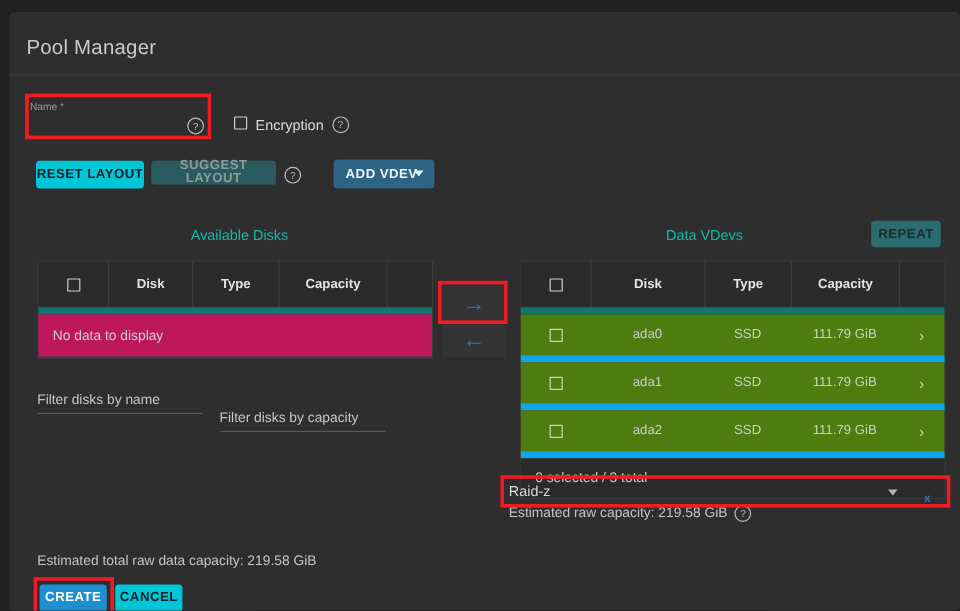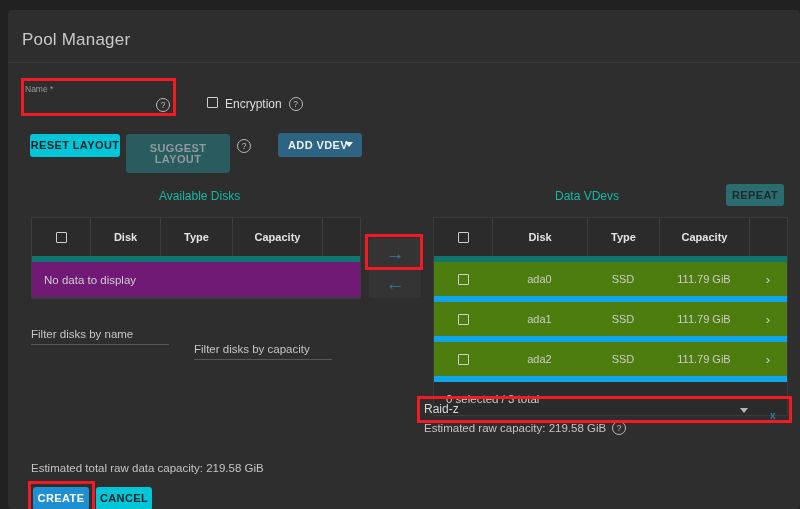--- a/index.html
+++ b/index.html
@@ -104,21 +104,21 @@
     width: 155px;
     height: 38px;
     border: 3px solid #f01b24;
     box-sizing: border-box;
     pointer-events: none;
   }
 
   
   .encryption {
     position: absolute;
-    left: 199px;
+    left: 187px;
     top: 87px;
     display: flex;
     gap: 7px;
   }
   .cbox {
     width: 11px;
     height: 11px;
     border: 1.5px solid #cfcfcf;
     border-radius: 1px;
     box-sizing: border-box;
@@ -145,21 +145,21 @@
   .btn-reset {
     position: absolute;
     left: 22px; top: 124px;
     width: 90px; height: 23px;
     background: #00c6d7;
     color: #132026;
   }
   .btn-suggest {
     position: absolute;
     left: 118px; top: 124px;
-    width: 104px; height: 39px;
+    width: 104px; height: 20px;
     background: #2a5b5f;
     color: #8f9b9c;
   }
   .suggest-help {
     position: absolute;
     left: 229px; top: 129px;
   }
   .btn-addvdev {
     position: absolute;
     left: 270px; top: 123px;
@@ -255,21 +255,21 @@
   }
 
   .empty-row {
     height: 35px;
     display: flex;
     align-items: center;
     padding-left: 12px;
     font-size: 11.5px;
     color: #cdcdcd;
     border-bottom: 1px solid #3d3d3d;
-    background: #701a75;
+    background: #be185d;
   }
   .count-row {
     height: 33px;
     display: flex;
     align-items: center;
     padding-left: 12px;
     font-size: 11.5px;
     color: #cdcdcd;
     background: #2b2b2b;
   }
@@ -307,21 +307,21 @@
     border: none;
     border-bottom: 1px solid #585858;
     outline: none;
     color: #c6c6c6;
     font-size: 11.5px;
     font-family: "Liberation Sans", sans-serif;
     padding: 0 0 4px 0;
   }
   .filter::placeholder { color: #c6c6c6; opacity: 1; }
   .filter-name { left: 23px;  top: 318px; width: 138px; }
-  .filter-cap  { left: 186px; top: 333px; width: 138px; }
+  .filter-cap  { left: 175px; top: 333px; width: 138px; }
 
   
   .raidz {
     position: absolute;
     left: 416px;
     top: 392px;
     width: 330px;
     display: flex;
     align-items: center;
   }

